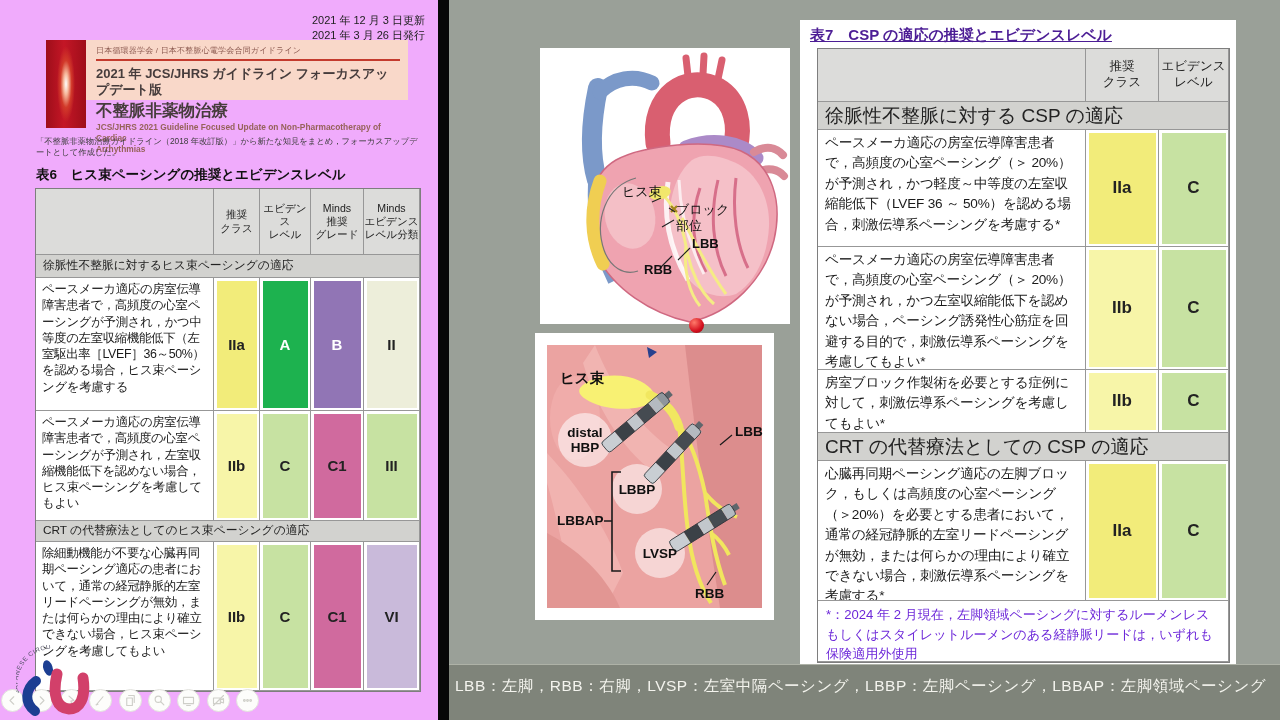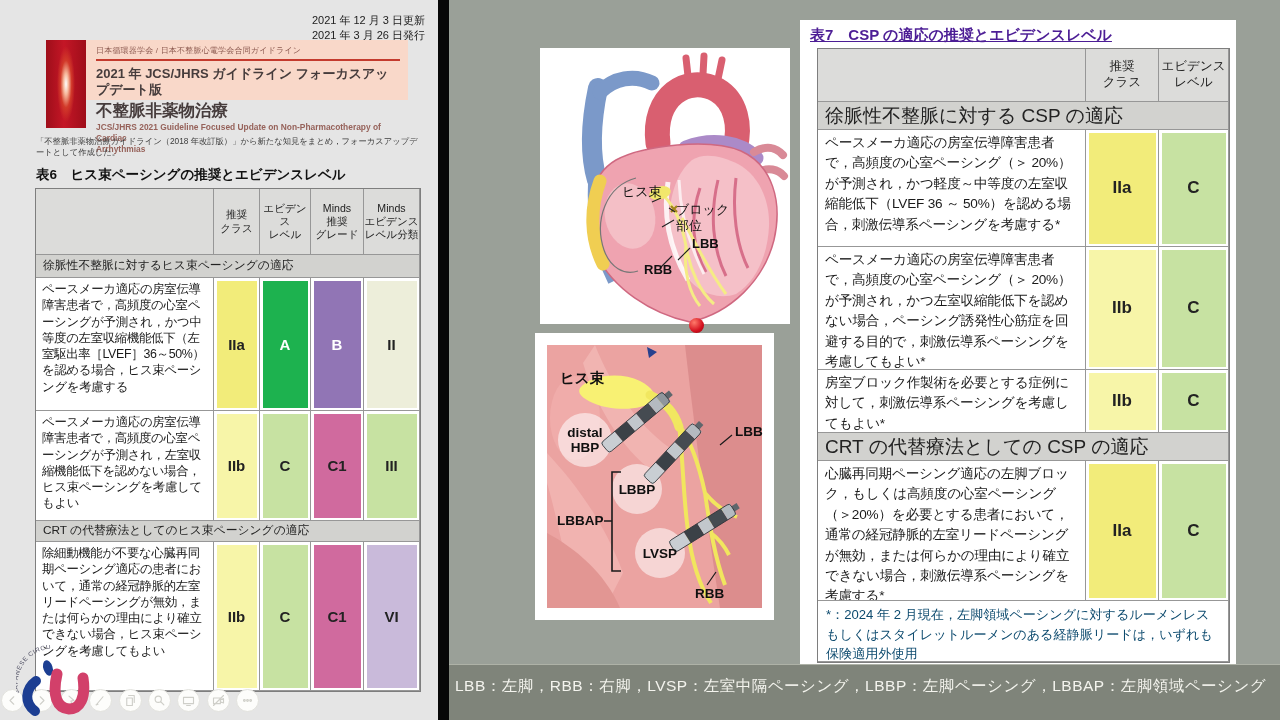--- a/index.html
+++ b/index.html
@@ -1,19 +1,19 @@
 <!DOCTYPE html>
 <html><head>
 <meta charset="utf-8">
 <style>
   html,body{margin:0;padding:0;background:#000;}
   .stage{position:relative;width:1280px;height:720px;overflow:hidden;
          font-family:"Liberation Sans","DejaVu Sans",sans-serif;color:#1c1c1c;}
   
-  .left-page{position:absolute;left:0;top:0;width:438px;height:720px;background:#e5e5e5;padding-left:6px;}
+  .left-page{position:absolute;left:0;top:0;width:438px;height:720px;background:#f0abfc;padding-left:6px;}
   .dates{position:absolute;left:225px;top:13px;width:200px;text-align:right;
          font-size:11px;line-height:1.4;color:#222;}
   .banner{position:absolute;left:46px;top:40px;width:362px;height:60px;background:#f9d8c9;}
   .banner-redbar{position:absolute;left:0;top:0;width:40px;height:88px;
                  background:linear-gradient(90deg,#9e0e1a,#c41626 45%,#9e0e1a);}
   .banner-flame{position:absolute;left:11px;top:6px;width:18px;height:76px;border-radius:50%;
                 background:radial-gradient(closest-side,#ffffff 0%,#f6b79b 28%,#d23a2a 62%,rgba(210,58,42,0) 100%);}
   .banner-content{position:absolute;left:50px;top:5px;right:8px;}
   .soc-line{font-size:8px;color:#8c5a50;letter-spacing:.2px;}
   .red-rule{height:2px;background:#c43b2e;margin:3px 0 5px 0;}
@@ -24,21 +24,21 @@
   .tbl6-title{position:absolute;left:36px;top:166px;font-size:13.5px;font-weight:bold;color:#111;}
   
   .grid-table{position:absolute;display:grid;border:1px solid #7e7e7e;background:#fff;box-sizing:content-box;}
   .grid-table>div{box-sizing:border-box;border-right:1px solid #979797;border-bottom:1px solid #979797;overflow:hidden;}
   .header-cell{background:#dcdcda;display:flex;align-items:center;justify-content:center;
                text-align:center;white-space:pre-line;line-height:1.25;color:#222;}
   .section-cell{background:#d2d2cf;display:flex;align-items:center;padding-left:7px;color:#222;}
   .cell-text{background:#fff;color:#1a1a1a;}
   .chip-cell{background:#fff;padding:2.5px;display:flex;}
   .chip{flex:1;display:flex;align-items:center;justify-content:center;font-weight:bold;color:#222;}
-  .footnote-cell{background:#fff;color:#0c4a6e;}
+  .footnote-cell{background:#fff;color:#6d28d9;}
   .t6{left:35px;top:188px;}
   .t6 .cell-text{font-size:12.4px;line-height:1.31;padding:3px 6px;letter-spacing:-.3px;}
   .t6 .header-cell{font-size:10.6px;}
   .t6 .section-cell{font-size:11.8px;}
   .t6 .chip{font-size:15px;}
   .t7{left:17px;top:28px;}
   .t7 .cell-text{font-size:13.6px;line-height:1.5;padding:3px 7px;letter-spacing:-.2px;}
   .t7 .header-cell{font-size:12.5px;}
   .t7 .section-cell{font-size:19px;}
   .t7 .chip{font-size:17px;}

